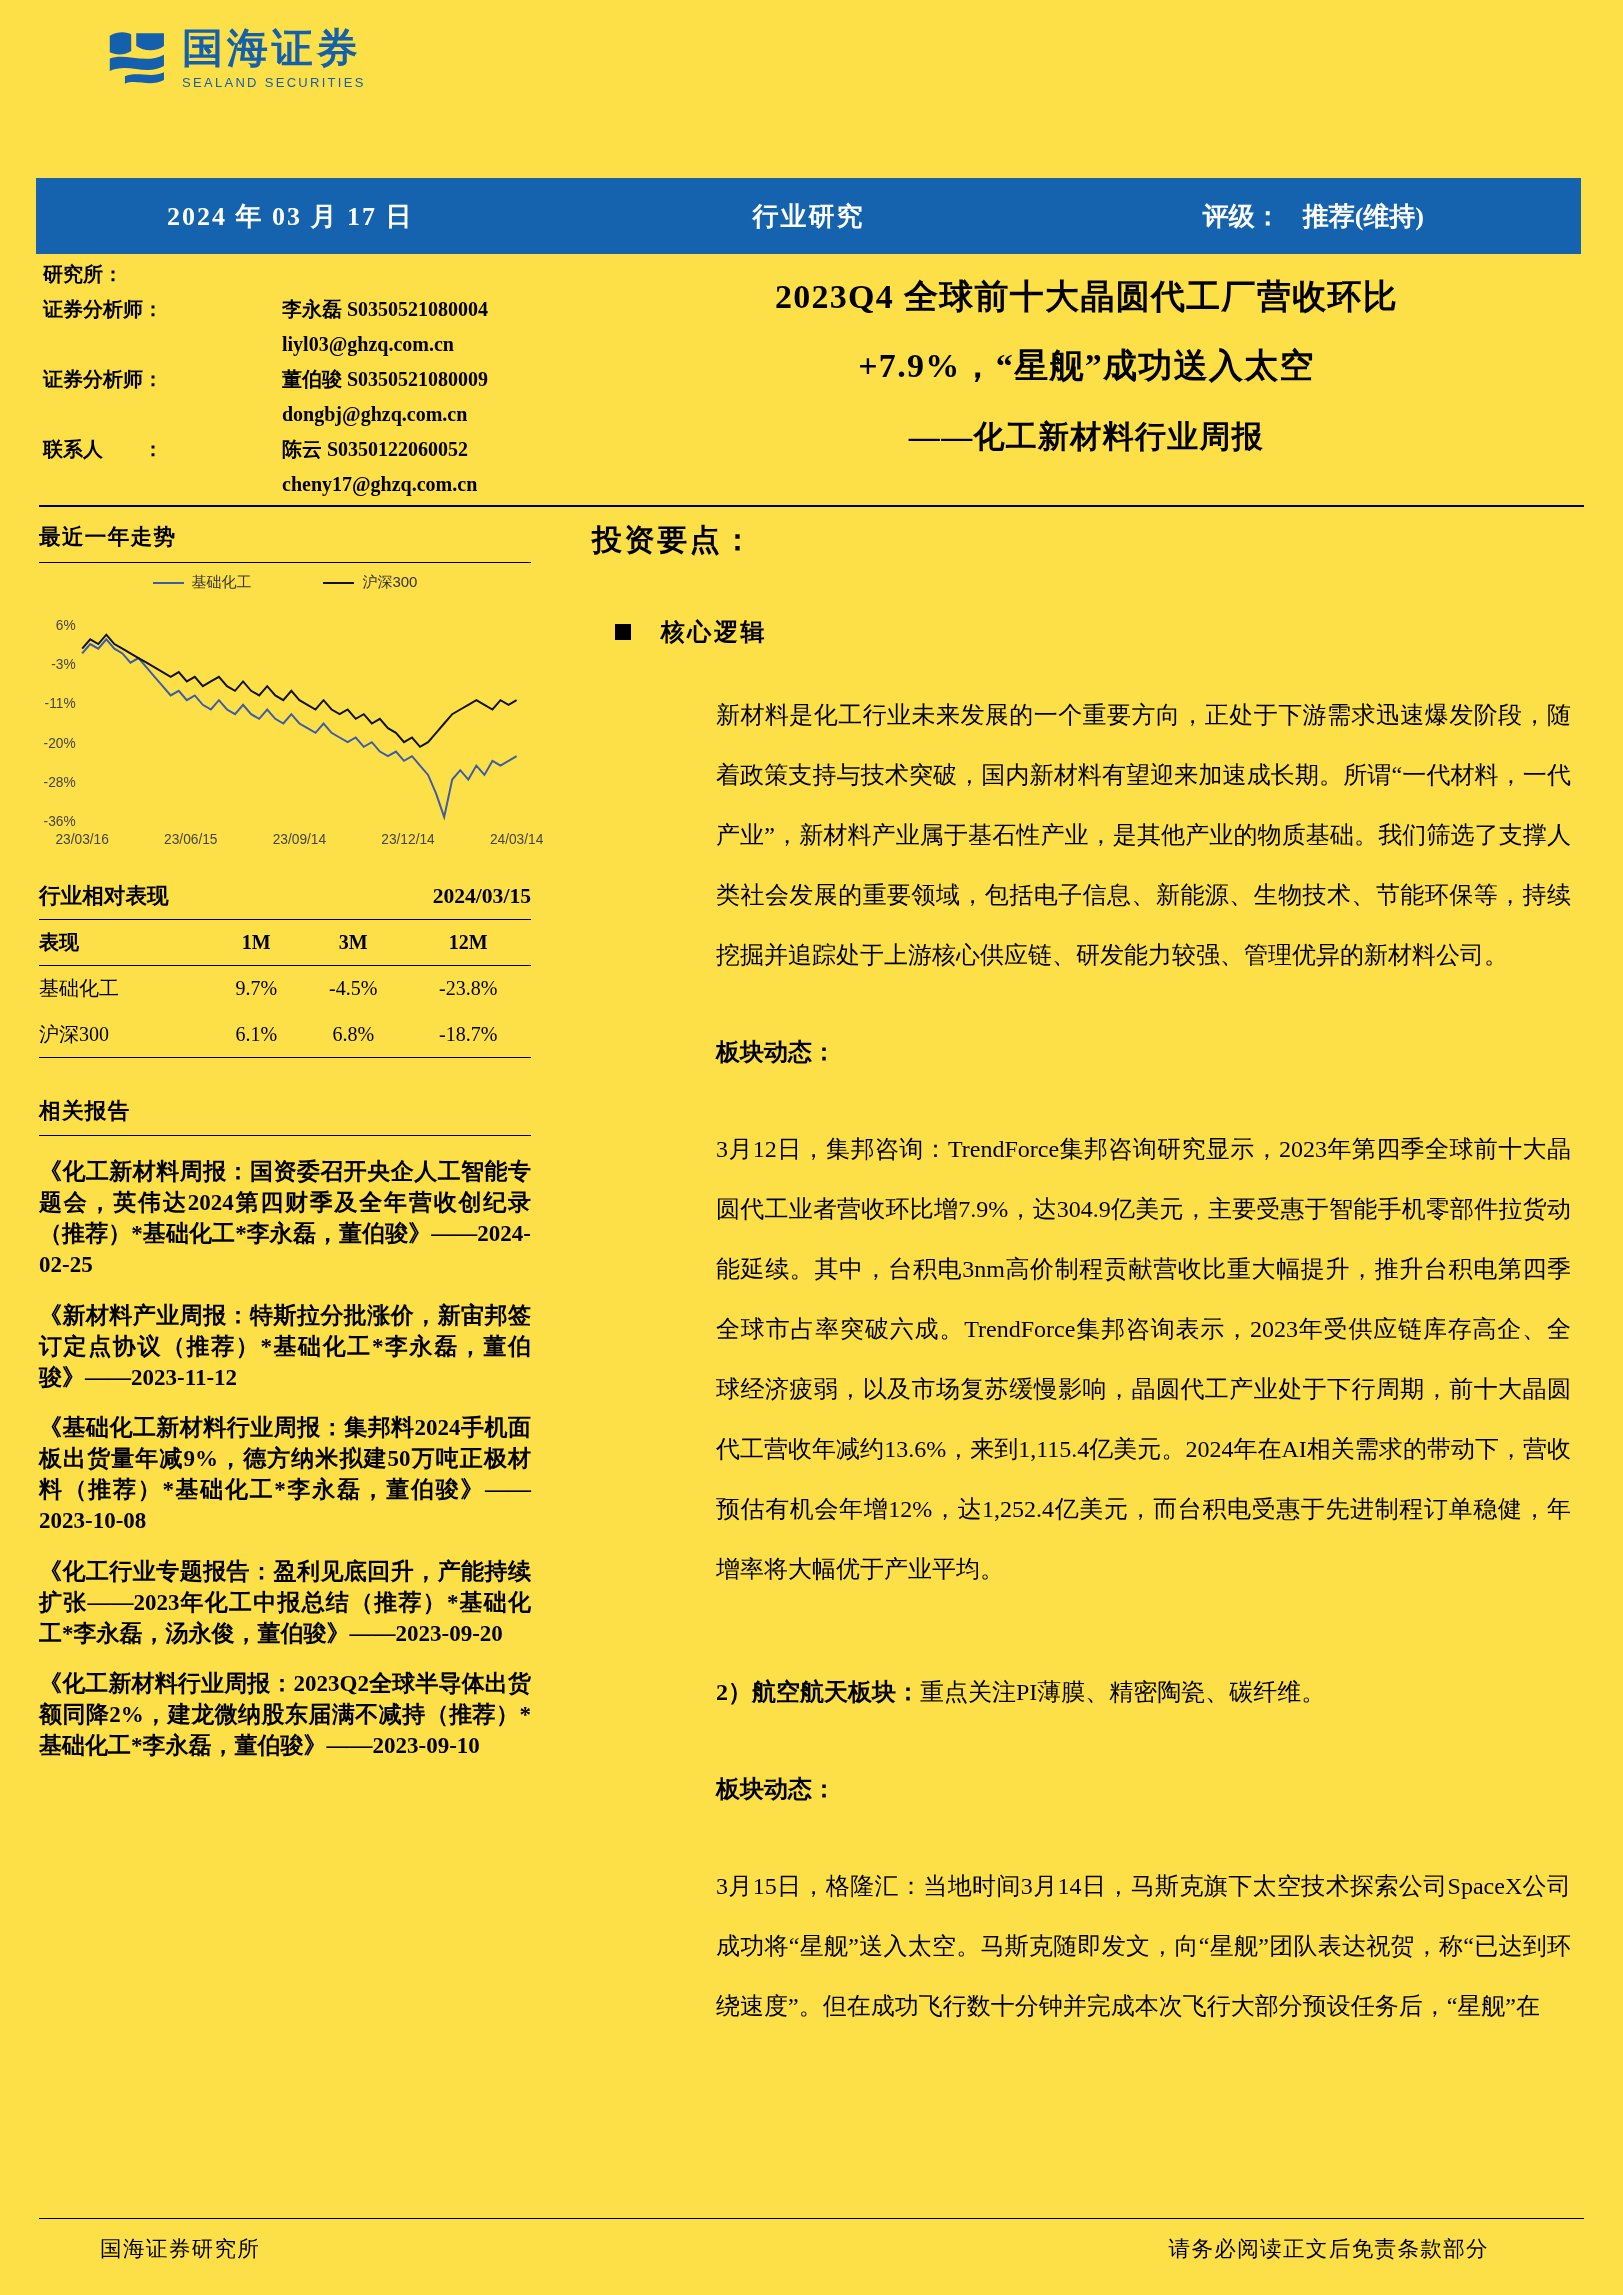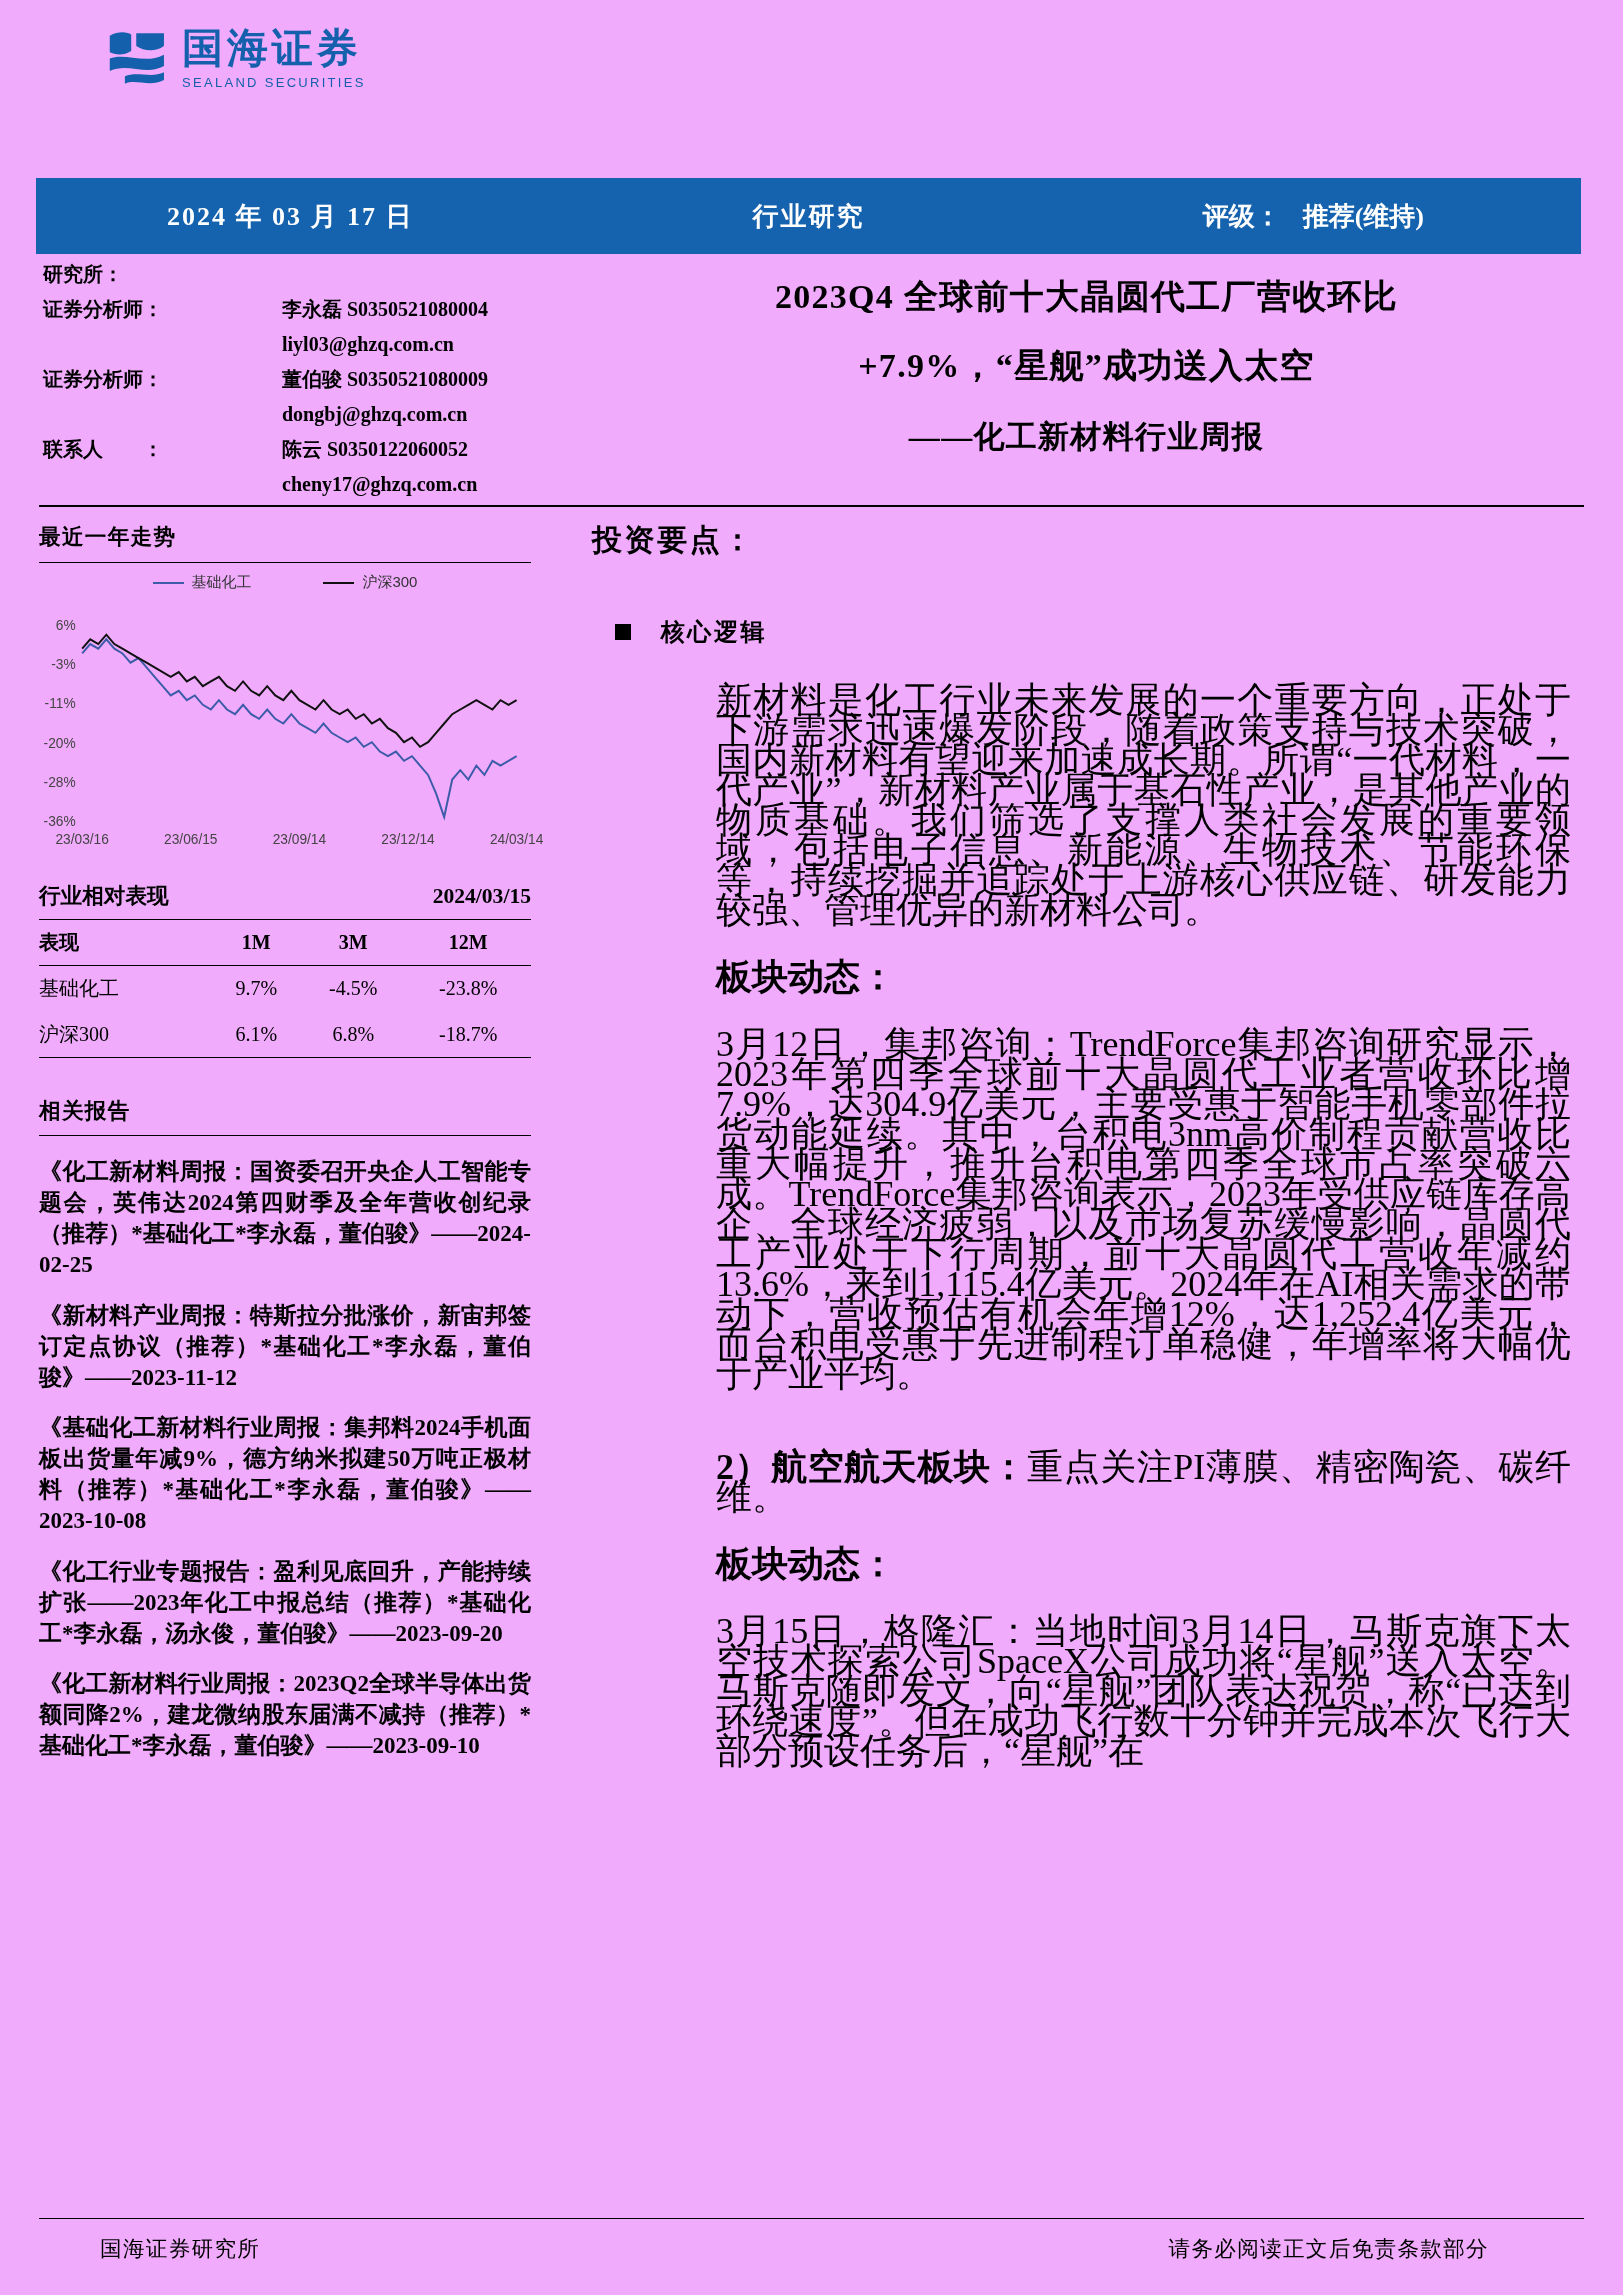--- a/index.html
+++ b/index.html
@@ -2,21 +2,21 @@
 <html style="font-size:10.5px"><head>
 <meta charset="utf-8">
 <style>
   * { margin:0; padding:0; box-sizing:border-box; }
   html,body { background:#ffffff; }
   body {
     width:1623px; height:2295px;
     font-family:"Liberation Serif","DejaVu Serif",serif;
     color:#000;
   }
-  .page { position:relative; width:1623px; height:2295px; background:#f0abfc; overflow:hidden;padding-left:16px; }
+  .page { position:relative; width:1623px; height:2295px; background:#fde047; overflow:hidden;padding-left:16px; }
 
   
   .logo { position:absolute; left:106px; top:27.5px; display:flex; align-items:center; gap:13px; }
   .logo-mark { display:block; }
   .logo-cn { font-size:41px; font-weight:bold; color:#1460ac; letter-spacing:3.9px; line-height:1; }
   .logo-en { font-size:13px; color:#1460ac; letter-spacing:2.3px; margin-top:6.5px;
              font-family:"Liberation Sans","DejaVu Sans",sans-serif; }
 
   
   .banner { position:absolute; left:36px; top:178px; width:1545px; height:76px;
@@ -62,21 +62,21 @@
 
   .reports { margin-top:38px; }
   .report-item { margin-top:19.6px; font-size:23px; line-height:31px; text-align:justify;font-weight:bold; }
 
   
   .main { position:absolute; left:592px; top:520px; width:991px; }
   .main-heading { font-size:30px; font-weight:bold; letter-spacing:2.6px; }
   .core-row { display:flex; align-items:center; gap:30px; margin:55px 0 0 23px; }
   .bullet { width:15.7px; height:15.7px; background:#000; flex:none; }
   .core-label { font-size:24px; font-weight:bold; letter-spacing:2.6px; }
-  .para { margin:37px 12px 0 124px; font-size:36px; line-height:30px; text-align:justify; }
+  .para { margin:37px 12px 0 124px; font-size:24px; line-height:60px; text-align:justify; }
   .b { font-weight:bold; }
   .mt-lg { margin-top:63px; }
 
   
   .footer-rule { position:absolute; left:39px; top:2218px; width:1545px; height:1.3px; background:#000; }
   .footer-left  { position:absolute; left:100px;  top:2234px; font-size:21.6px; letter-spacing:1.3px; }
   .footer-right { position:absolute; right:134px; top:2234px; font-size:21.6px; letter-spacing:1.3px; }
 </style>
 </head>
 <body>

